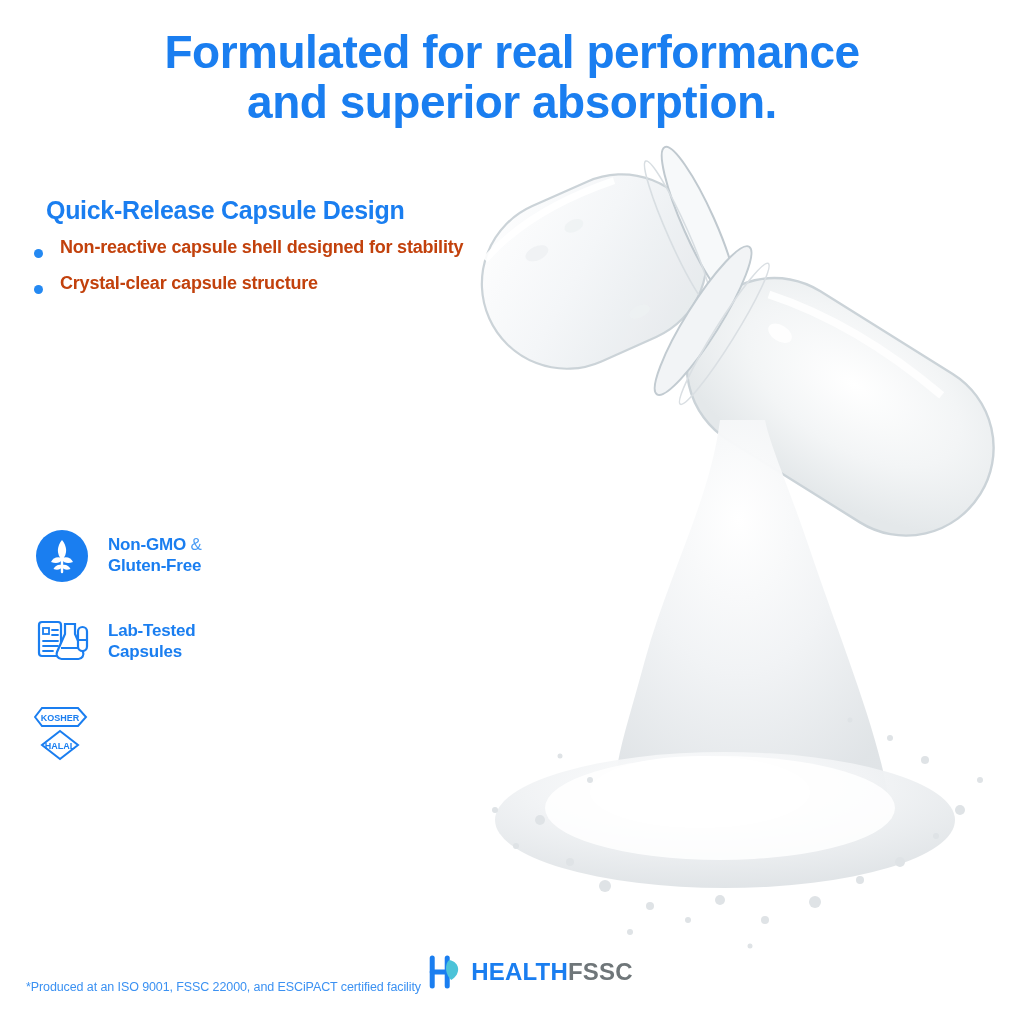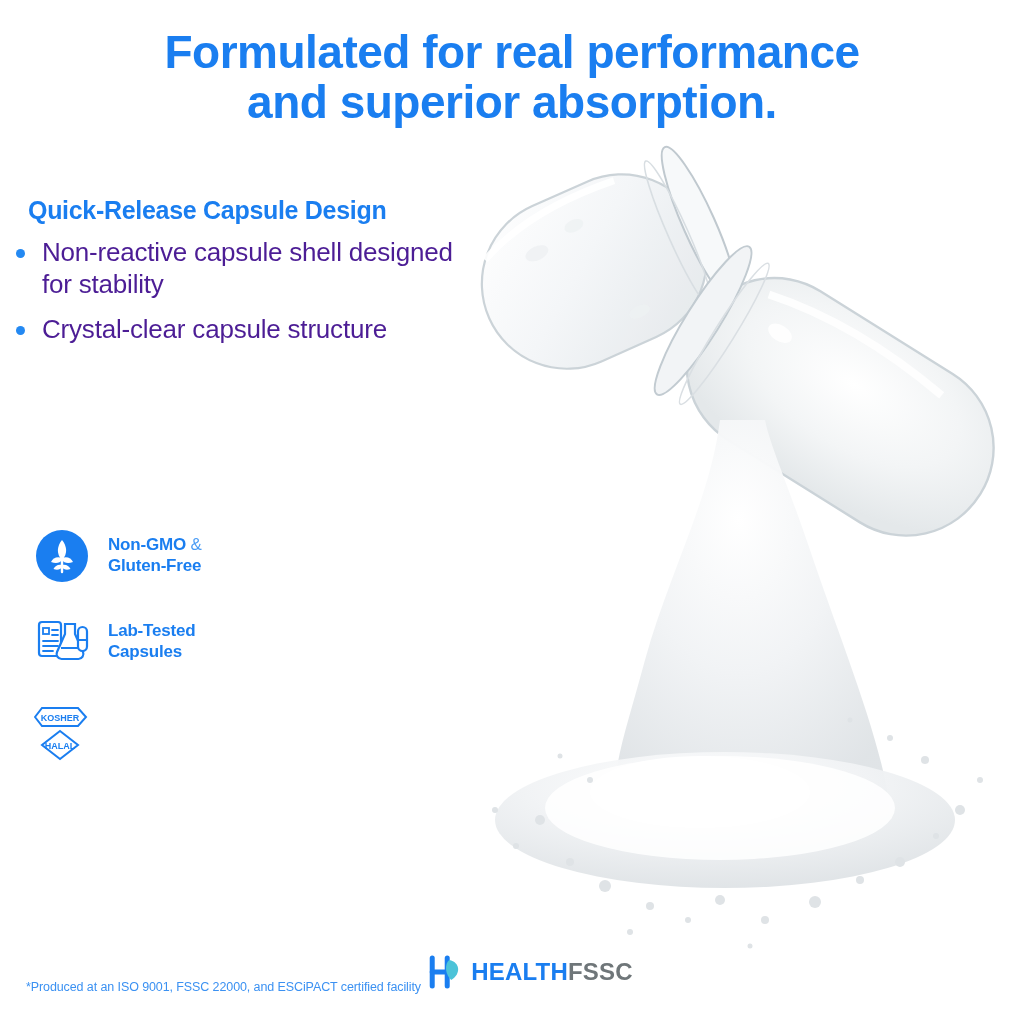--- a/index.html
+++ b/index.html
@@ -44,44 +44,44 @@
     right: 0;
     top: 120px;
     width: 640px;
     height: 830px;
     pointer-events: none;
   }
 
   
   .left-col {
     position: absolute;
-    left: 12px;
+    left: 30px;
     top: 196px;
     width: 470px;
   }
   .section-title {
     font-size: 25px;
     font-weight: 700;
     color: #1a7ef0;
     margin: 0 0 12px 16px;
     letter-spacing: -0.3px;
   }
   ul.bullets {
     list-style: none;
     margin: 0;
     padding: 0;
   }
   ul.bullets li {
     position: relative;
     padding-left: 30px;
     margin-bottom: 14px;
-    font-size: 26px;
+    font-size: 18px;
     line-height: 1.22;
-    color: #4c1d95;
-    font-weight: 400;
+    color: #c2410c;
+    font-weight: 700;
     letter-spacing: -0.2px;
   }
   ul.bullets li .dot {
     position: absolute;
     left: 4px;
     top: 12px;
     width: 9px;
     height: 9px;
     border-radius: 50%;
     background: #2489f2;

